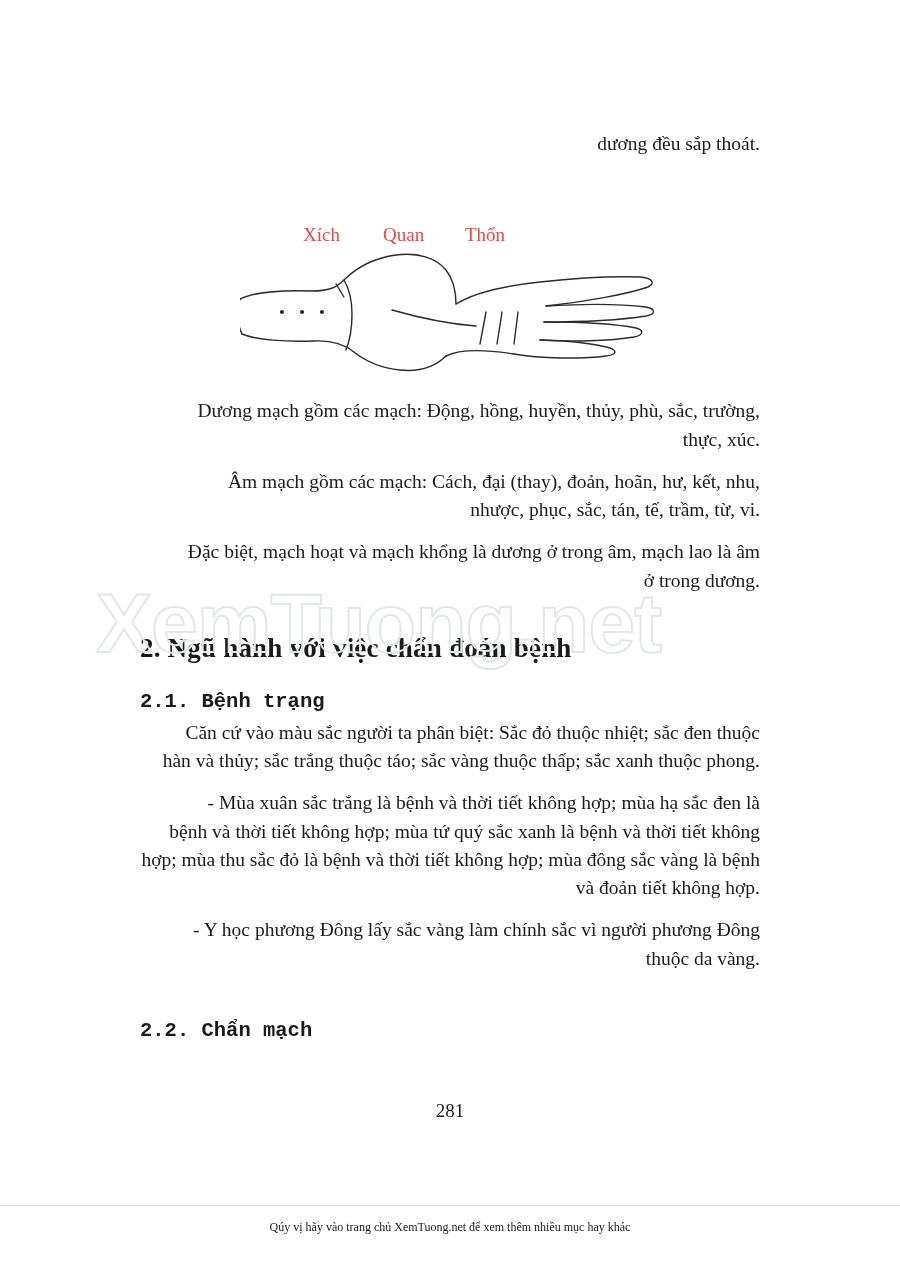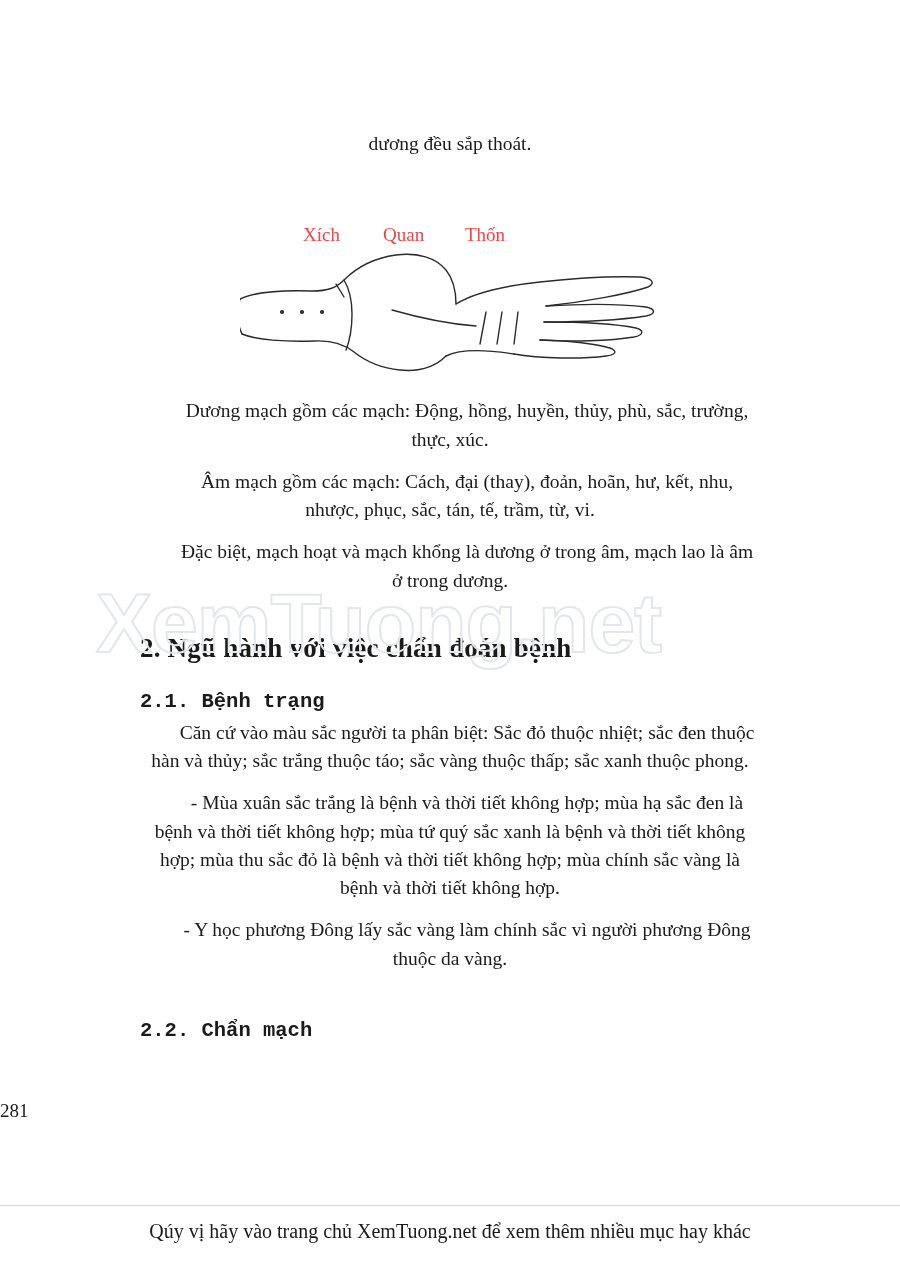--- a/index.html
+++ b/index.html
@@ -27,21 +27,21 @@
     position: absolute;
     left: 140px;
     top: 130px;
     width: 620px;
   }
 
   p {
     margin: 0 0 14px 0;
     font-size: 19.5px;
     line-height: 1.45;
-    text-align: center;
+    text-align: right;
   }
 
   .indent {
     text-indent: 34px;
   }
 
   .first-line {
     margin-bottom: 18px;
   }
 
@@ -91,21 +91,21 @@
   h3.sub-title.spaced-top {
     margin-top: 46px;
   }
 
   
   .page-number {
     position: absolute;
     left: 0;
     top: 1100px;
     width: 900px;
-    text-align: left;
+    text-align: center;
     font-size: 19px;
   }
 
   
   .watermark {
     position: absolute;
     left: 96px;
     top: 575px;
     width: 720px;
     height: 115px;
@@ -149,21 +149,21 @@
     width: 900px;
     height: 68px;
     background: #ffffff;
   }
   .footer-text {
     position: absolute;
     left: 0;
     top: 1220px;
     width: 900px;
     text-align: center;
-    font-size: 20px;
+    font-size: 12px;
     font-family: "Liberation Serif", serif;
     color: #1a1a1a;
   }
 </style>
 </head>
 <body>
 
 <div class="page">
 
   <div class="content">
@@ -212,21 +212,21 @@
     </div>
 
     <p class="indent">Dương mạch gồm các mạch: Động, hồng, huyền, thủy, phù, sắc, trường, thực, xúc.</p>
     <p class="indent">Âm mạch gồm các mạch: Cách, đại (thay), đoản, hoãn, hư, kết, nhu, nhược, phục, sắc, tán, tế, trầm, từ, vi.</p>
     <p class="indent">Đặc biệt, mạch hoạt và mạch khổng là dương ở trong âm, mạch lao là âm ở trong dương.</p>
 
     <h2 class="section-title">2. Ngũ hành với việc chẩn đoán bệnh</h2>
 
     <h3 class="sub-title">2.1. Bệnh trạng</h3>
     <p class="indent">Căn cứ vào màu sắc người ta phân biệt: Sắc đỏ thuộc nhiệt; sắc đen thuộc hàn và thủy; sắc trắng thuộc táo; sắc vàng thuộc thấp; sắc xanh thuộc phong.</p>
-    <p class="indent">- Mùa xuân sắc trắng là bệnh và thời tiết không hợp; mùa hạ sắc đen là bệnh và thời tiết không hợp; mùa tứ quý sắc xanh là bệnh và thời tiết không hợp; mùa thu sắc đỏ là bệnh và thời tiết không hợp; mùa chính sắc vàng là bệnh và thời tiết không hợp.</p>
+    <p class="indent">- Mùa xuân sắc trắng là bệnh và thời tiết không hợp; mùa hạ sắc đen là bệnh và thời tiết không hợp; mùa tứ quý sắc xanh là bệnh và thời tiết không hợp; mùa thu sắc đỏ là bệnh và thời tiết không hợp; mùa đông sắc vàng là bệnh và đoản tiết không hợp.</p>
     <p class="indent">- Y học phương Đông lấy sắc vàng làm chính sắc vì người phương Đông thuộc da vàng.</p>
 
     <h3 class="sub-title spaced-top">2.2. Chẩn mạch</h3>
 
   </div>
 
   <div class="watermark">XemTuong.net</div>
 
   <div class="page-number">281</div>
 

